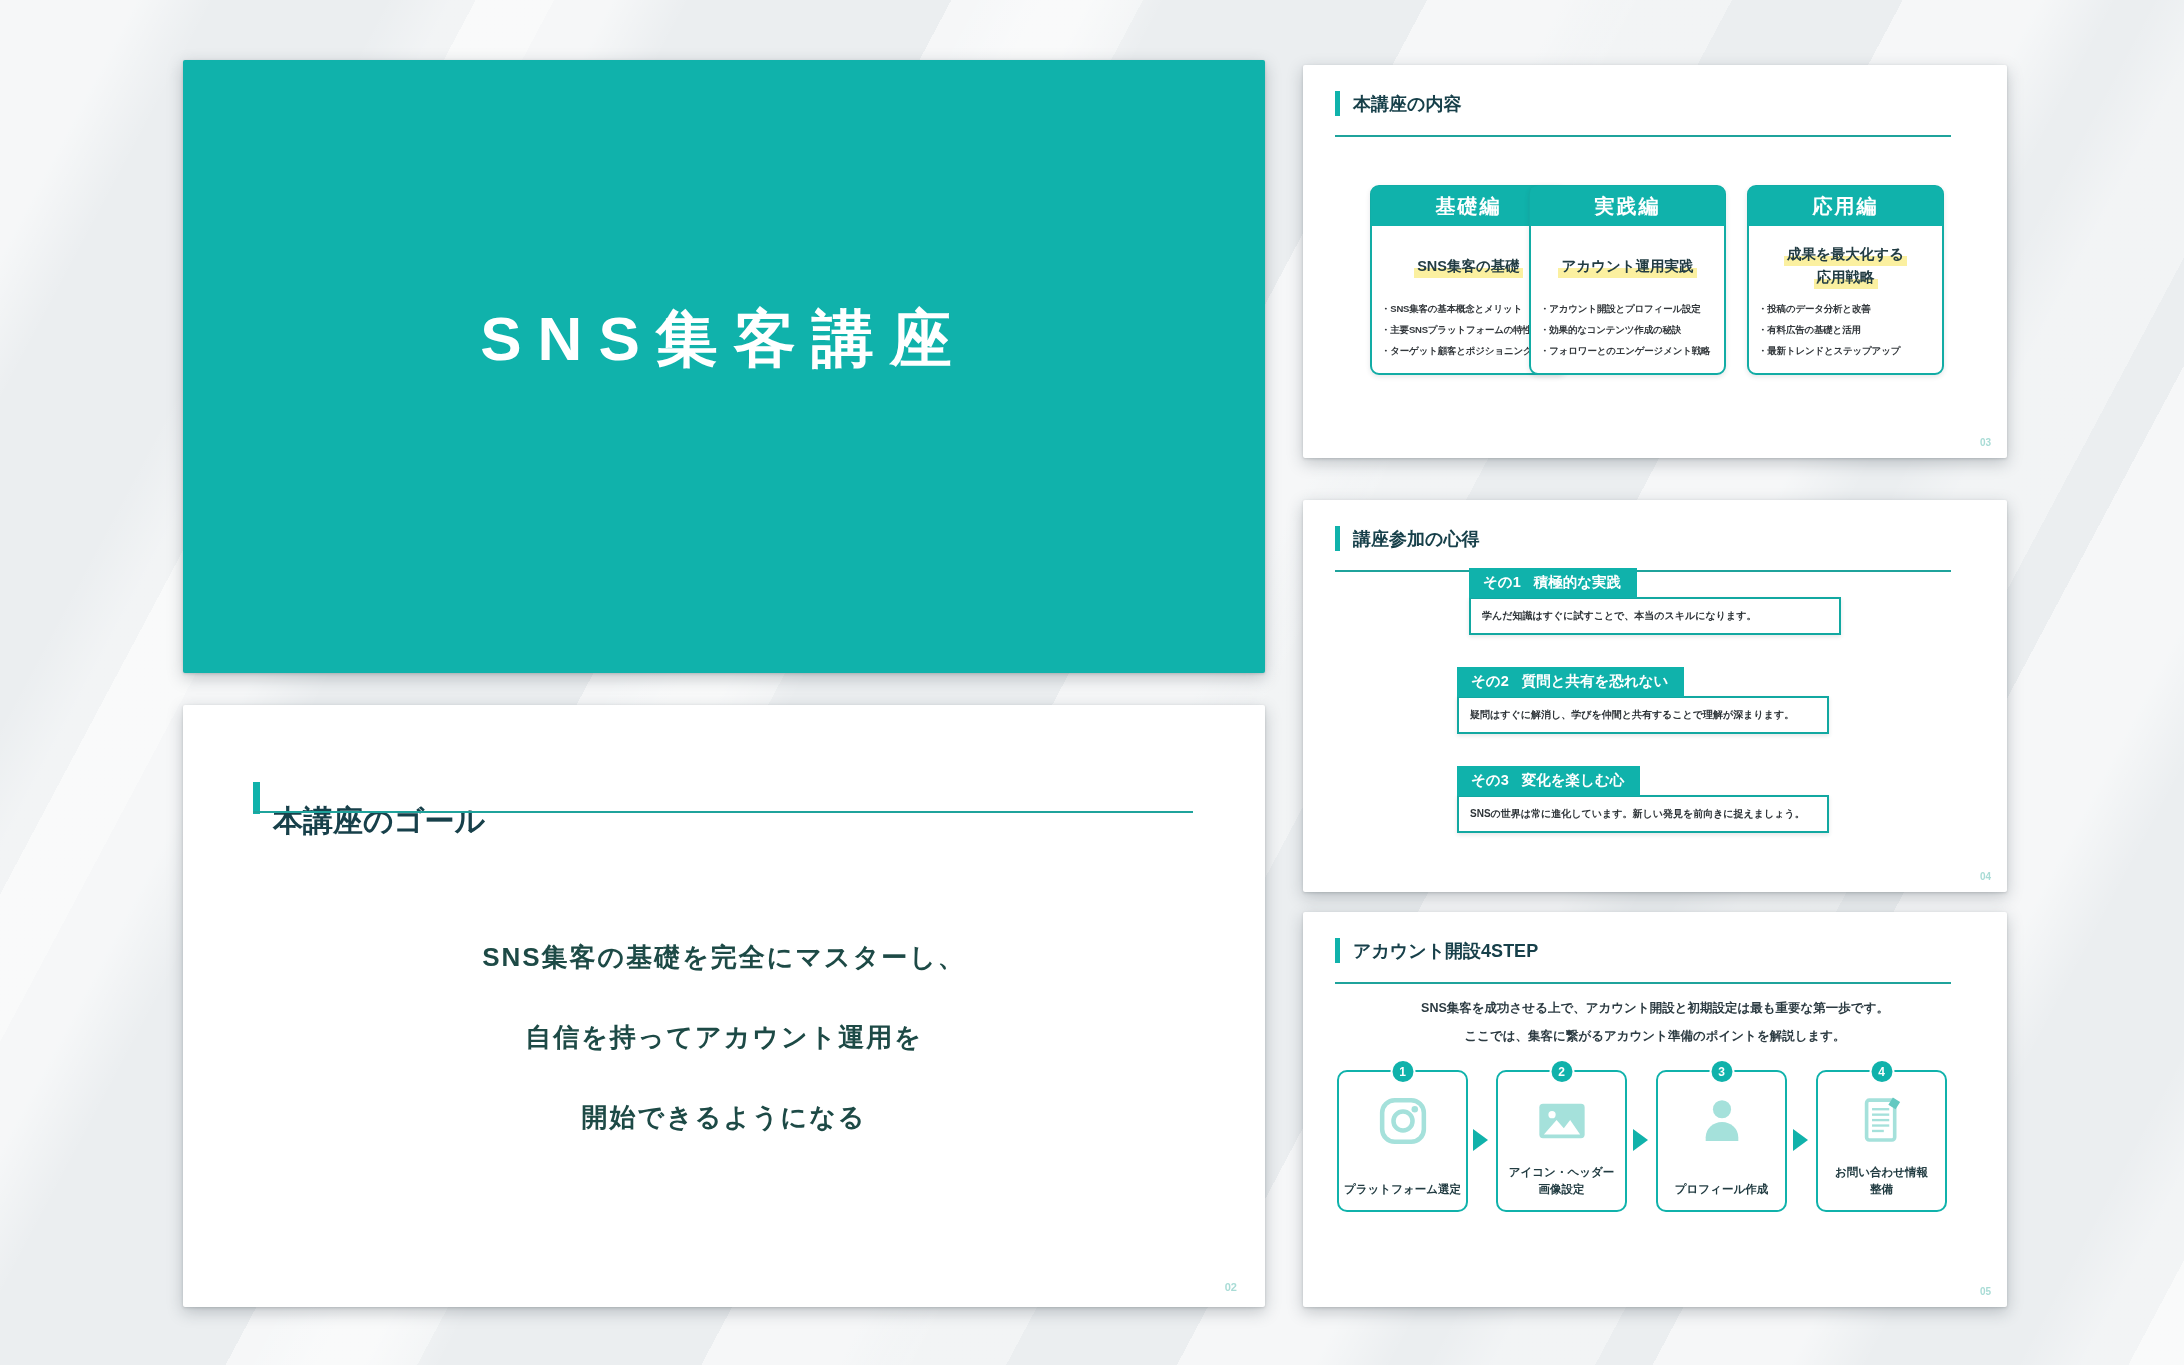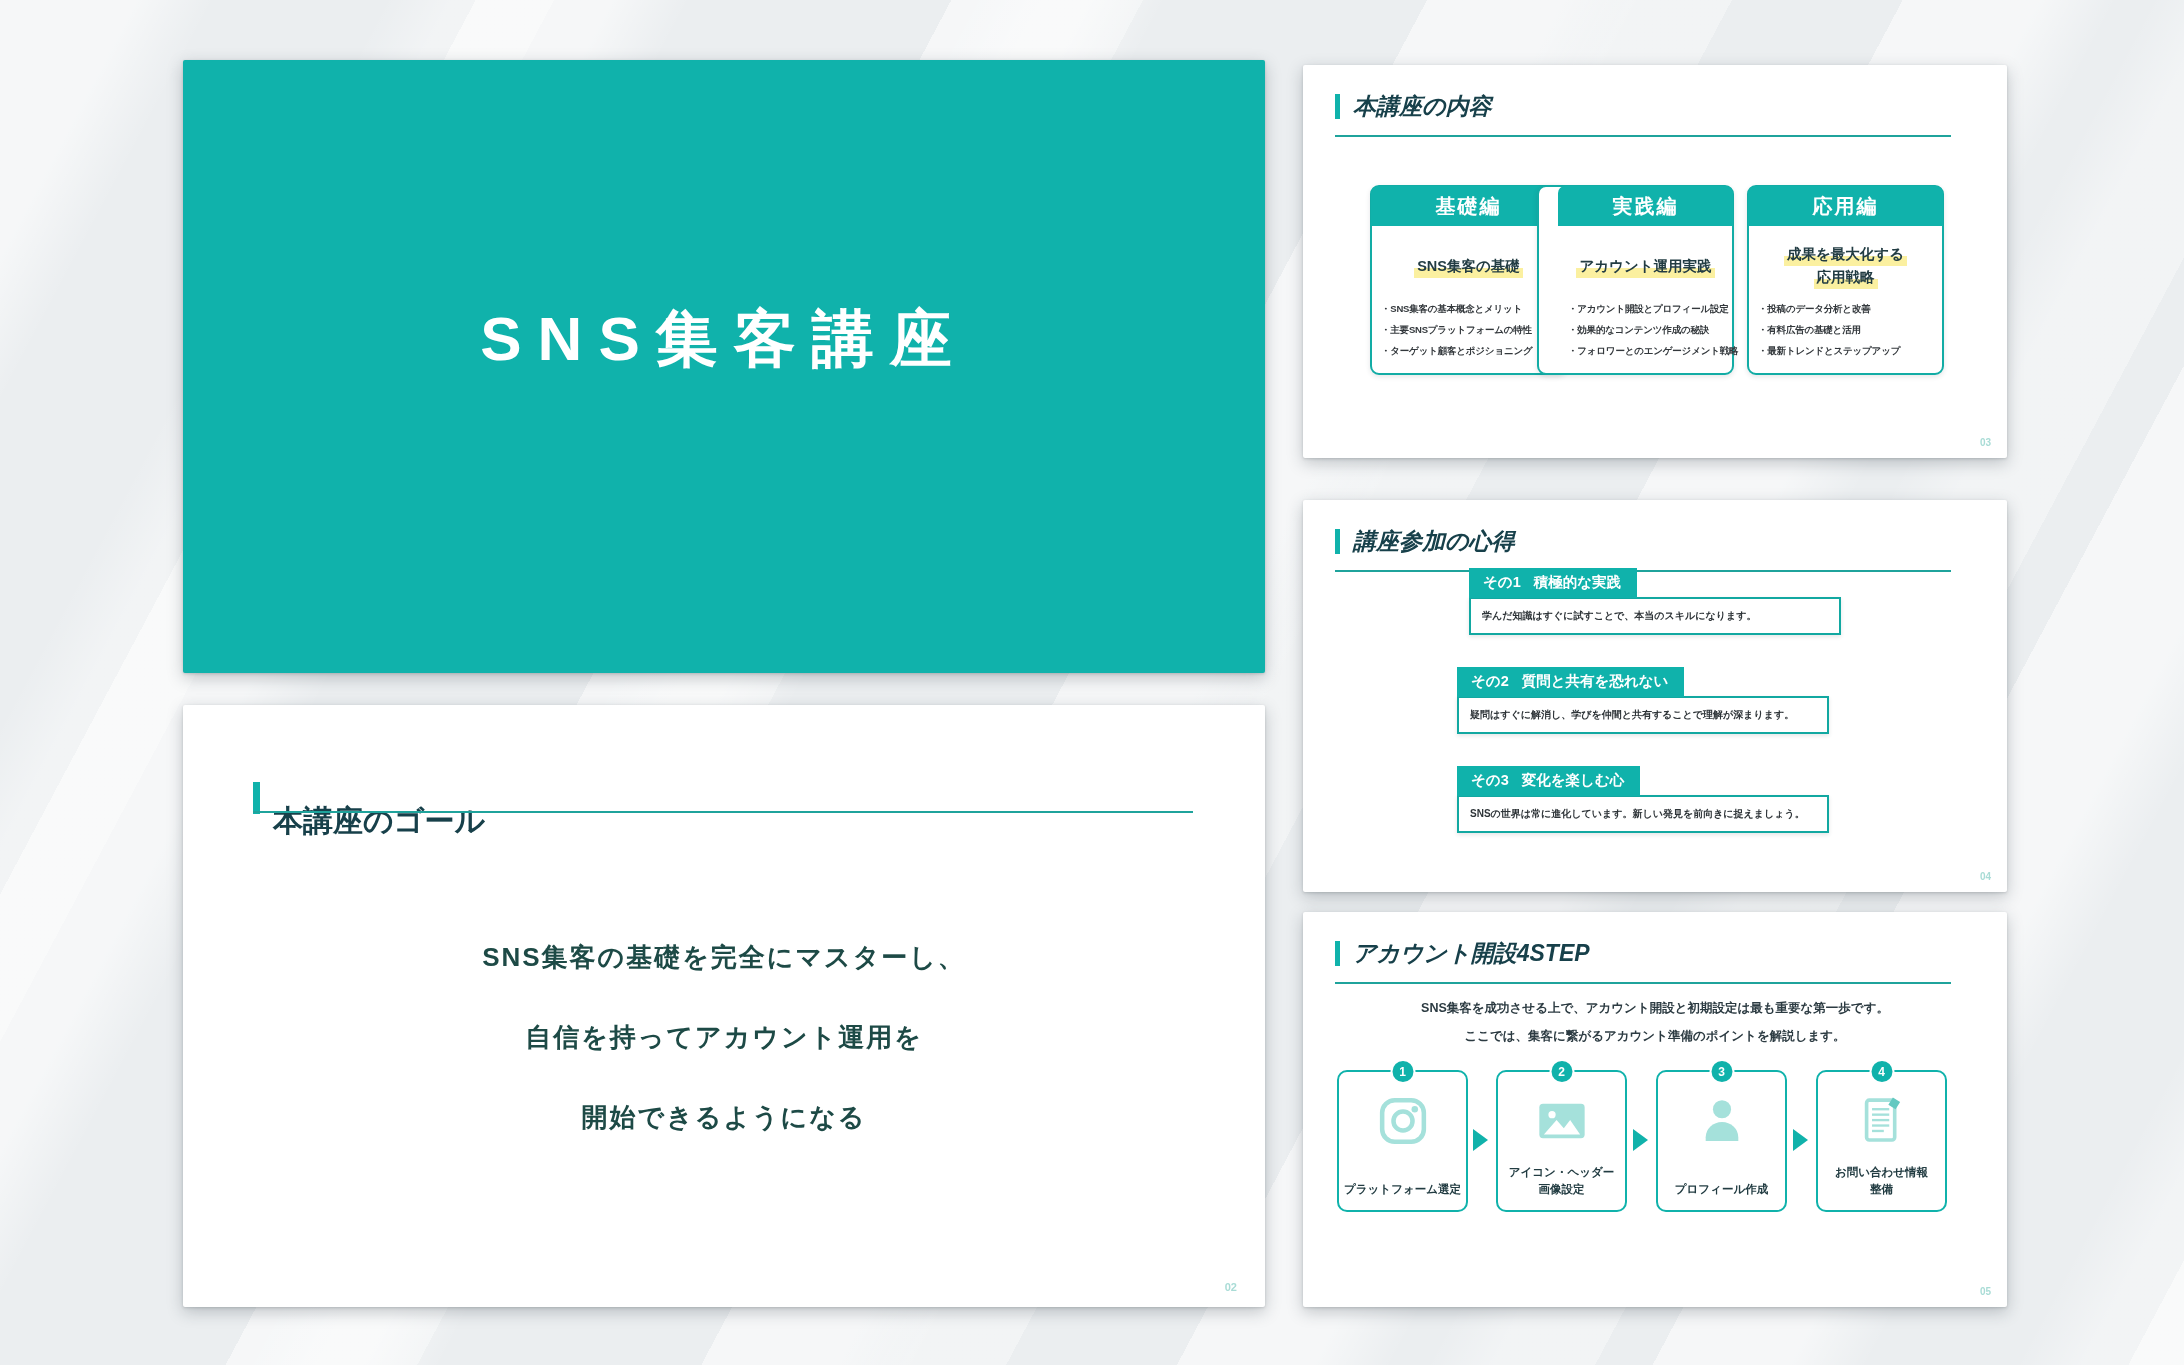--- a/index.html
+++ b/index.html
@@ -43,31 +43,31 @@
   .goal-body{
     position:absolute;left:0;top:212px;width:100%;text-align:center;
     color:#1d4a46;font-size:26px;font-weight:700;line-height:80px;letter-spacing:2px;
   }
   .goal-body p{margin:0;}
   .slide-goal .pagenum{right:28px;bottom:14px;}
   
   .rslide{left:1303px;width:704px;}
   .rslide .sec-head{left:32px;top:26px;}
   .rslide .head-bar{width:5px;height:25px;}
-  .rslide h2{font-size:23px;font-style:italic;}
+  .rslide h2{font-size:18px;}
   .rslide .head-rule{left:32px;top:70px;width:616px;}
   .rslide .pagenum{right:16px;bottom:10px;font-size:10px;}
   
   .slide-contents{top:65px;height:393px;}
   .course-card{
     position:absolute;top:120px;width:197px;height:190px;background:#fff;
     border:2px solid #12aca5;border-radius:9px;box-sizing:border-box;
     box-shadow:0 2px 5px rgba(40,60,65,.12);
   }
-  .card-0{left:32px;margin-left:35px;}.card-1{left:234px;padding-left:20px;}.card-2{left:444px;}
+  .card-0{left:32px;margin-left:35px;}.card-1{left:226px;}.card-2{left:444px;}
   .card-head{
     height:40px;margin:-1px -1px 0 -1px;background:#10b2ab;border-radius:7px 7px 0 0;
     color:#fff;font-size:20px;font-weight:700;letter-spacing:2px;
     display:flex;align-items:center;justify-content:center;
   }
   .card-sub{
     margin-top:12px;height:56px;display:flex;flex-direction:column;
     align-items:center;justify-content:center;
   }
   .card-sub span{

